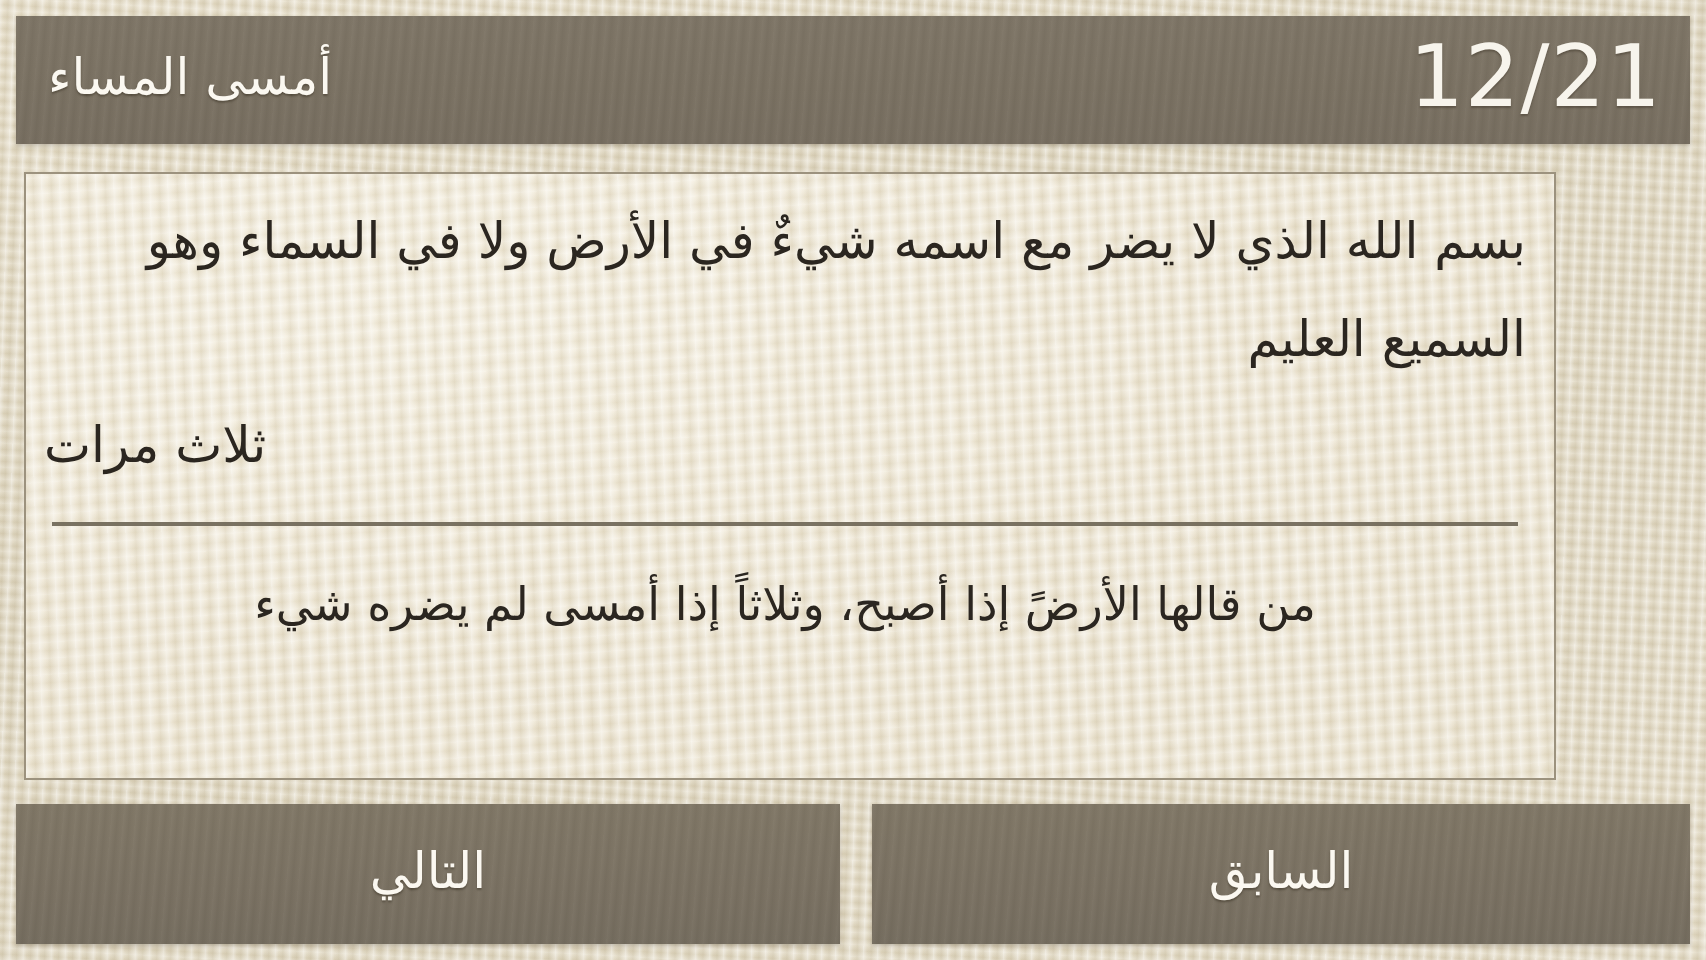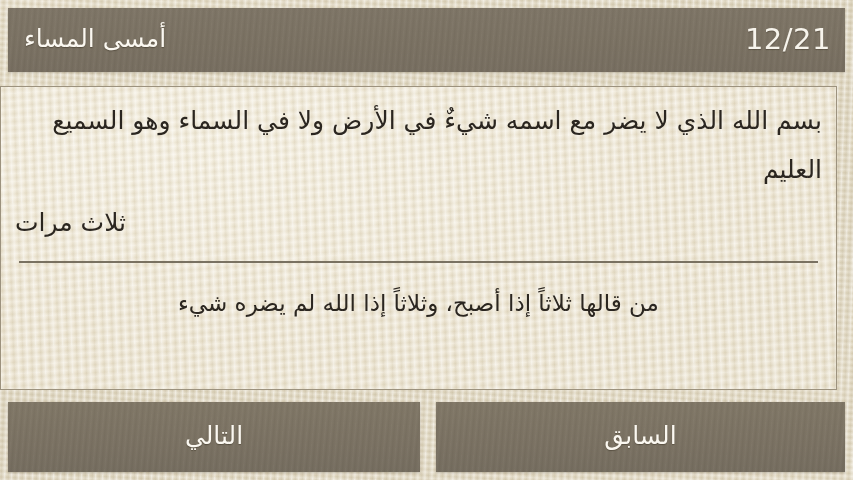--- a/index.html
+++ b/index.html
@@ -38,21 +38,21 @@
       linear-gradient(180deg, #7e7566 0%, #7a7162 55%, #776e60 100%);
     display: flex;
     align-items: center;
     justify-content: space-between;
     box-sizing: border-box;
     padding: 0 14px 0 16px;
     box-shadow: 0 1px 2px rgba(90,80,62,0.28);
   }
   .header-counter {
     color: #f7f4ec;
-    font-size: 29px;
+    font-size: 43px;
     line-height: 1;
     letter-spacing: 0.5px;
     direction: ltr;
     font-family: "DejaVu Sans", "Liberation Sans", sans-serif;
     text-shadow: 0 1px 1px rgba(60,52,38,0.45);
     padding-bottom: 2px;
     text-align: right;
   }
   .header-title {
     color: #fbf8f1;
@@ -60,32 +60,32 @@
     line-height: 1;
     direction: rtl;
     font-family: "DejaVu Sans", "Liberation Sans", sans-serif;
     text-shadow: 0 1px 1px rgba(60,52,38,0.5);
     padding-bottom: 3px;
   }
 
   
   .content-panel {
     position: absolute;
-    left: 0;
+    left: 12px;
     top: 86px;
-    width: 837px;
+    width: 766px;
     height: 304px;
     box-sizing: border-box;
     border: 1px solid #9c927e;
     background-color: #ece3cd;
     background-image:
       repeating-linear-gradient(88deg, rgba(255,255,255,0.5) 0px, rgba(255,255,255,0.08) 3px, rgba(176,163,133,0.12) 5px, rgba(255,255,255,0.4) 9px),
       repeating-linear-gradient(-4deg, rgba(255,255,255,0.34) 0px, rgba(163,150,121,0.09) 4px, rgba(255,255,255,0.25) 8px),
       radial-gradient(ellipse at 25% 20%, #f3ecd9 0%, #ece3cd 55%, #e8dfc8 100%);
-    padding: 6px 14px 0 14px;
+    padding: 6px 14px 0 9px;
     overflow: hidden;
   }
 
   .dhikr-body {
     direction: rtl;
     text-align: right;
     color: #2b2620;
     font-size: 25px;
     line-height: 1.95;
     font-family: "DejaVu Sans", "Liberation Sans", sans-serif;
@@ -161,21 +161,21 @@
 
   <div class="header-bar">
     <div class="header-counter">12/21</div>
     <div class="header-title">أمسى المساء</div>
   </div>
 
   <div class="content-panel">
     <div class="dhikr-body">بسم الله الذي لا يضر مع اسمه شيءٌ في الأرض ولا في السماء وهو السميع العليم</div>
     <div class="dhikr-repeat">ثلاث مرات</div>
     <hr class="panel-divider">
-    <div class="dhikr-note">من قالها ثلاثاً إذا أصبح، وثلاثاً إذا الله لم يضره شيء</div>
+    <div class="dhikr-note">من قالها الأرضً إذا أصبح، وثلاثاً إذا أمسى لم يضره شيء</div>
   </div>
 
   <div class="footer-bar">
     <div class="nav-button nav-button-next">
       <span class="nav-button-label">التالي</span>
     </div>
     <div class="nav-button nav-button-prev">
       <span class="nav-button-label">السابق</span>
     </div>
   </div>

